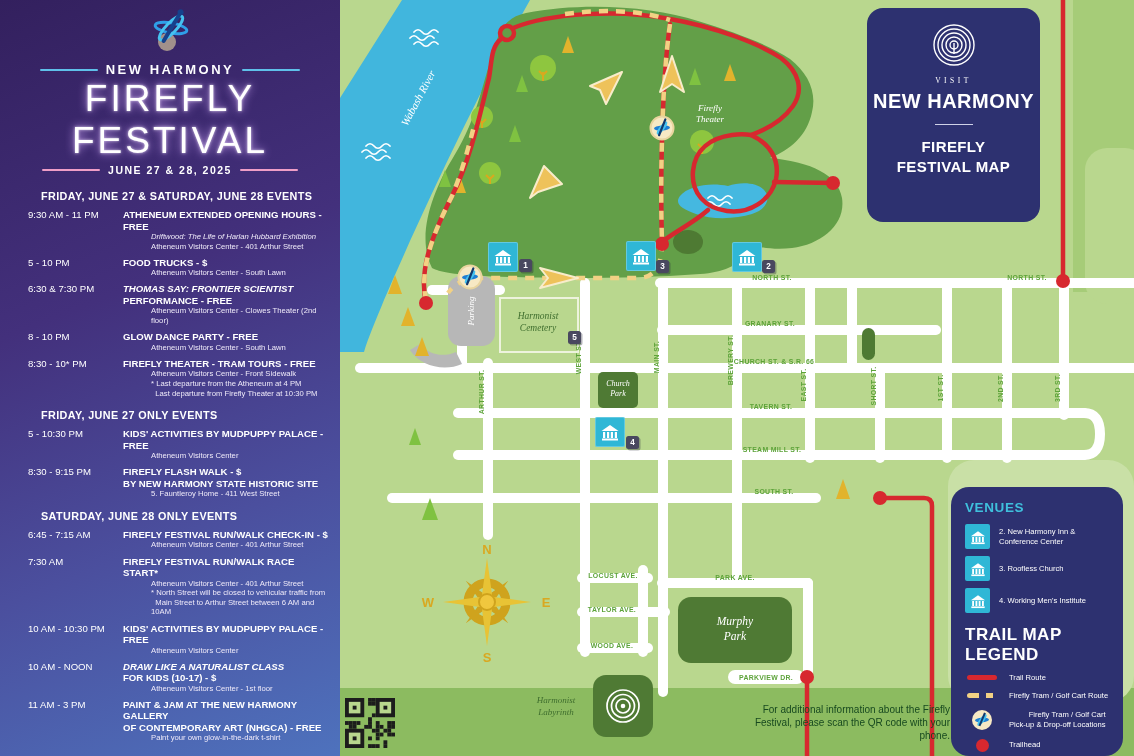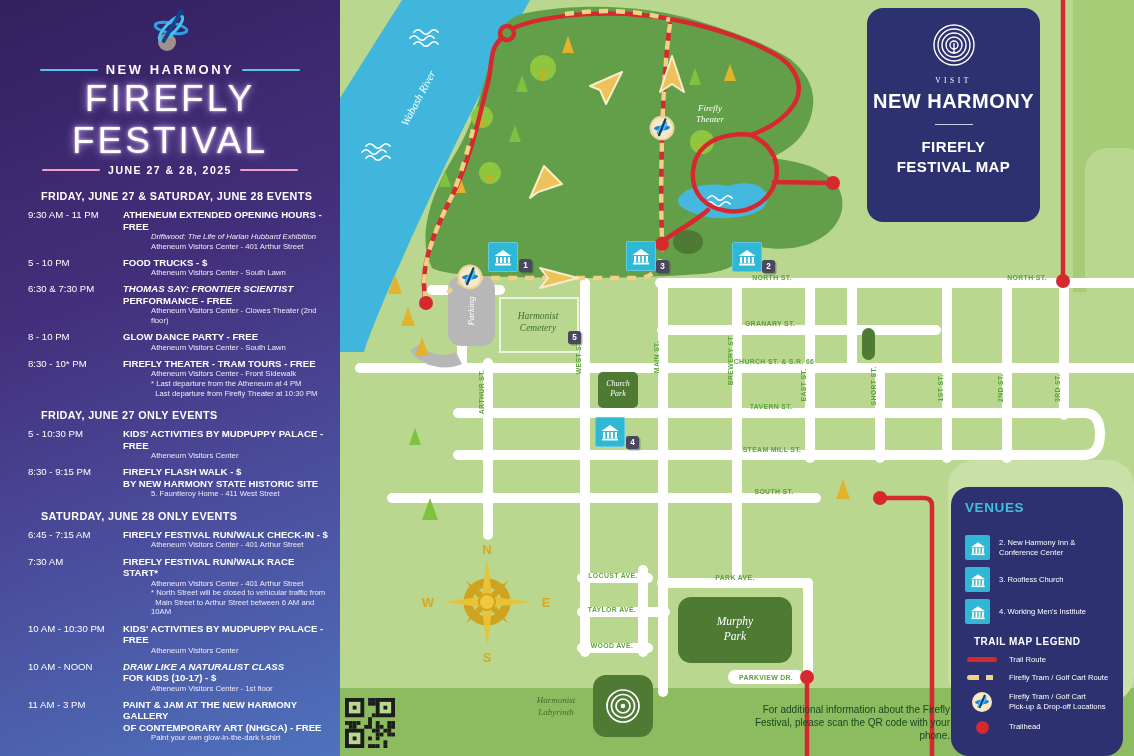--- a/index.html
+++ b/index.html
@@ -48,33 +48,33 @@
   .badge-panel{position:absolute;left:527px;top:8px;width:173px;height:214px;background:#2d3170;border-radius:16px;
     color:#fff;text-align:center;display:flex;flex-direction:column;align-items:center;}
   .badge-visit{font-size:7.5px;letter-spacing:3.5px;margin-top:8px;font-family:"Liberation Serif",serif;}
   .badge-name{font-size:20px;font-weight:bold;letter-spacing:.5px;margin-top:5px;}
   .badge-div{width:38px;height:1px;background:#cfd2e8;margin:11px 0 12px;}
   .badge-sub{font-size:15px;font-weight:bold;line-height:1.35;letter-spacing:.4px;}
 
   
   .venues-panel{position:absolute;left:611px;top:487px;width:172px;height:269px;background:#2d3170;border-radius:18px;
     color:#fff;padding:13px 14px;box-sizing:border-box;}
-  .vp-h{color:#3fc0dd;font-size:13.5px;font-weight:bold;letter-spacing:.6px;margin-bottom:20px;}
+  .vp-h{color:#3fc0dd;font-size:13.5px;font-weight:bold;letter-spacing:.6px;margin-bottom:9px;}
   .vp-row{display:flex;align-items:center;gap:9px;margin-bottom:7px;}
   .vp-ic{width:25px;height:25px;flex:0 0 25px;background:#2fb7d6;border-radius:2px;display:flex;align-items:center;justify-content:center;}
   .vp-ic svg{width:20px;height:20px;}
   .vp-label{font-size:7.6px;line-height:1.3;}
-  .lg-h{color:#fff;font-size:10px;font-weight:bold;letter-spacing:.5px;margin:12px 9px 8px;}
+  .lg-h{color:#fff;font-size:17px;font-weight:bold;letter-spacing:.5px;margin:12px 0 8px;}
   .lg-row{display:flex;align-items:center;gap:10px;margin-bottom:8px;}
   .lg-sym{width:34px;flex:0 0 34px;display:flex;align-items:center;justify-content:center;}
   .lg-trail{width:30px;height:5px;background:#d7282f;border-radius:3px;}
   .lg-tram{width:30px;height:5px;border-radius:3px;
     background:linear-gradient(90deg,#f2d184 0 12px,transparent 12px 19px,#f2d184 19px 26px,transparent 26px 30px);}
   .lg-dot{width:13px;height:13px;border-radius:50%;background:#d7282f;}
-  .lg-label{font-size:7.6px;line-height:1.3;}
+  .lg-label{font-size:7.6px;line-height:1.3;text-align:right;}
 
   .qr-text{position:absolute;left:410px;top:703px;width:200px;color:#17491f;font-size:10px;line-height:1.3;text-align:right;}
 </style>
 </head>
 <body>
 
 <div class="stage">
 
   <div class="sidebar">
     <div class="logo-block">

